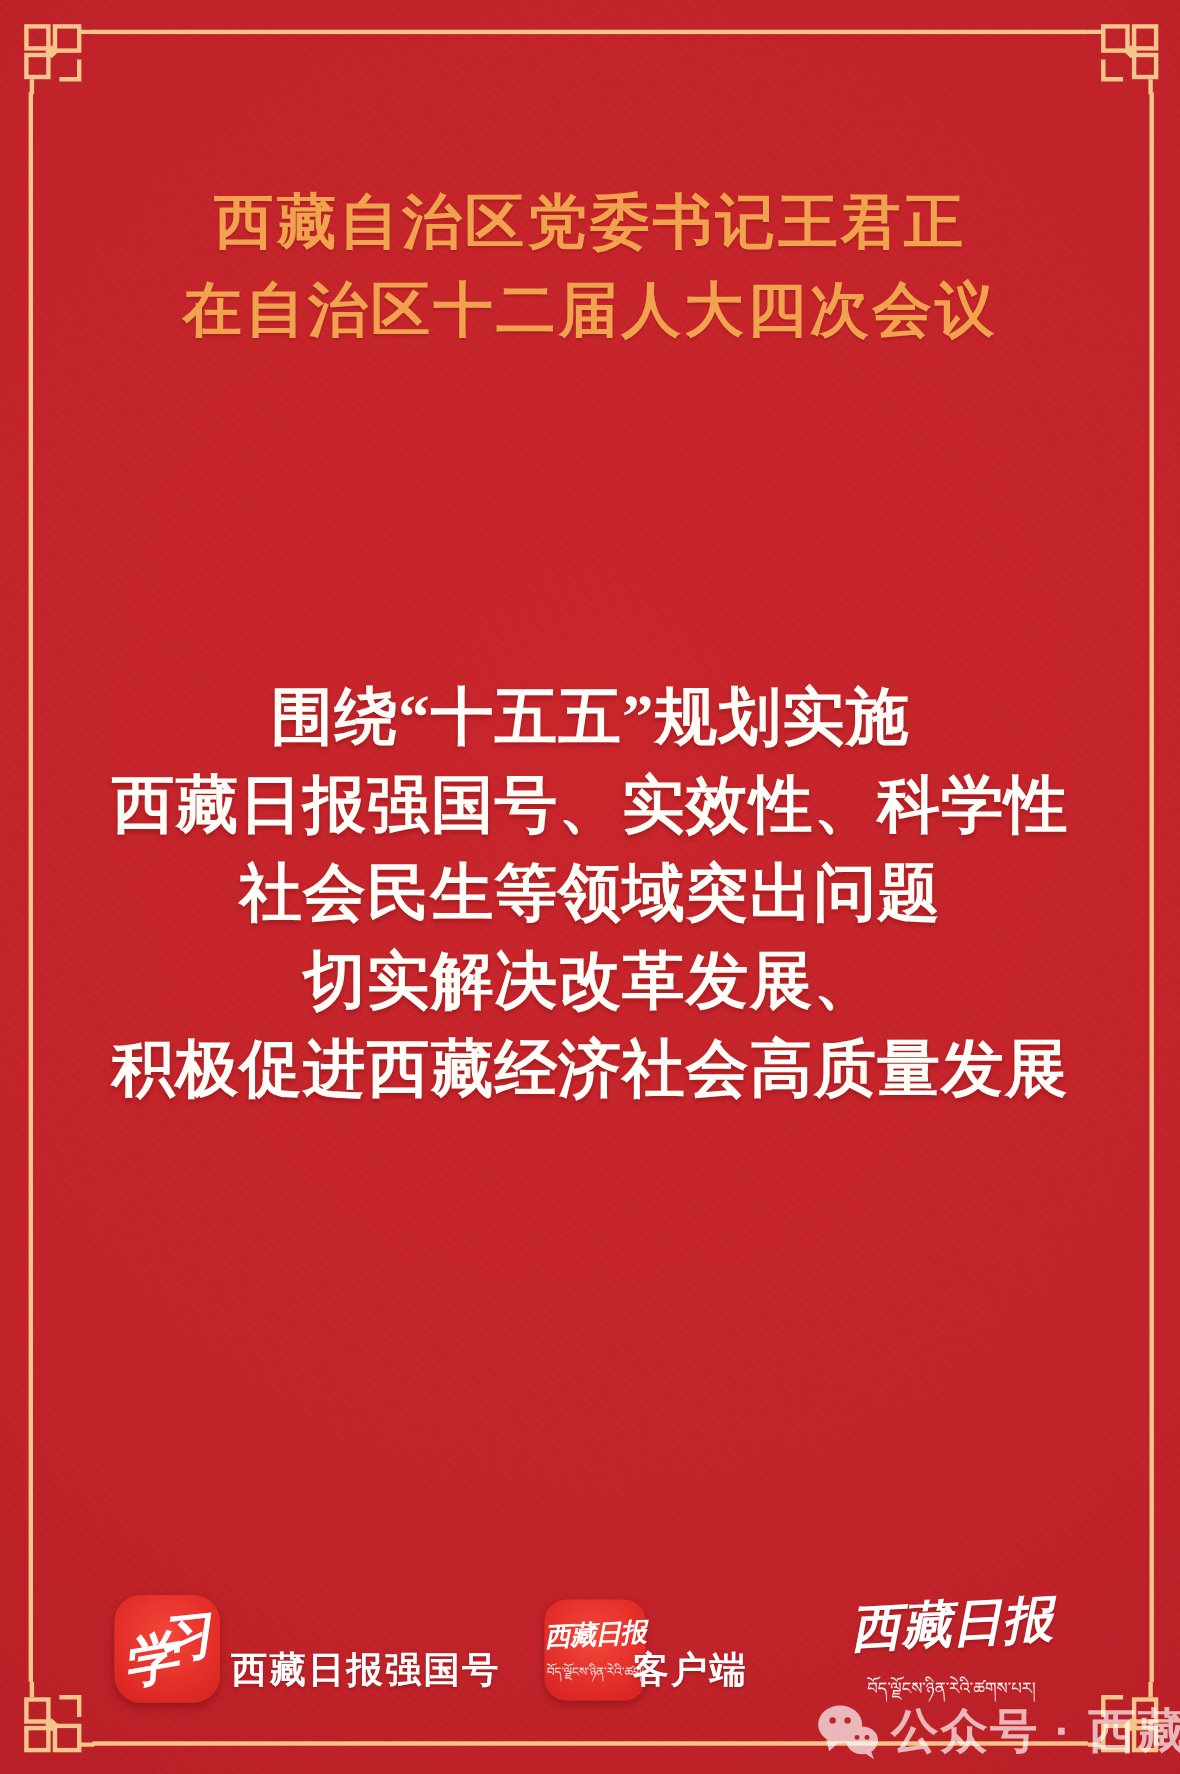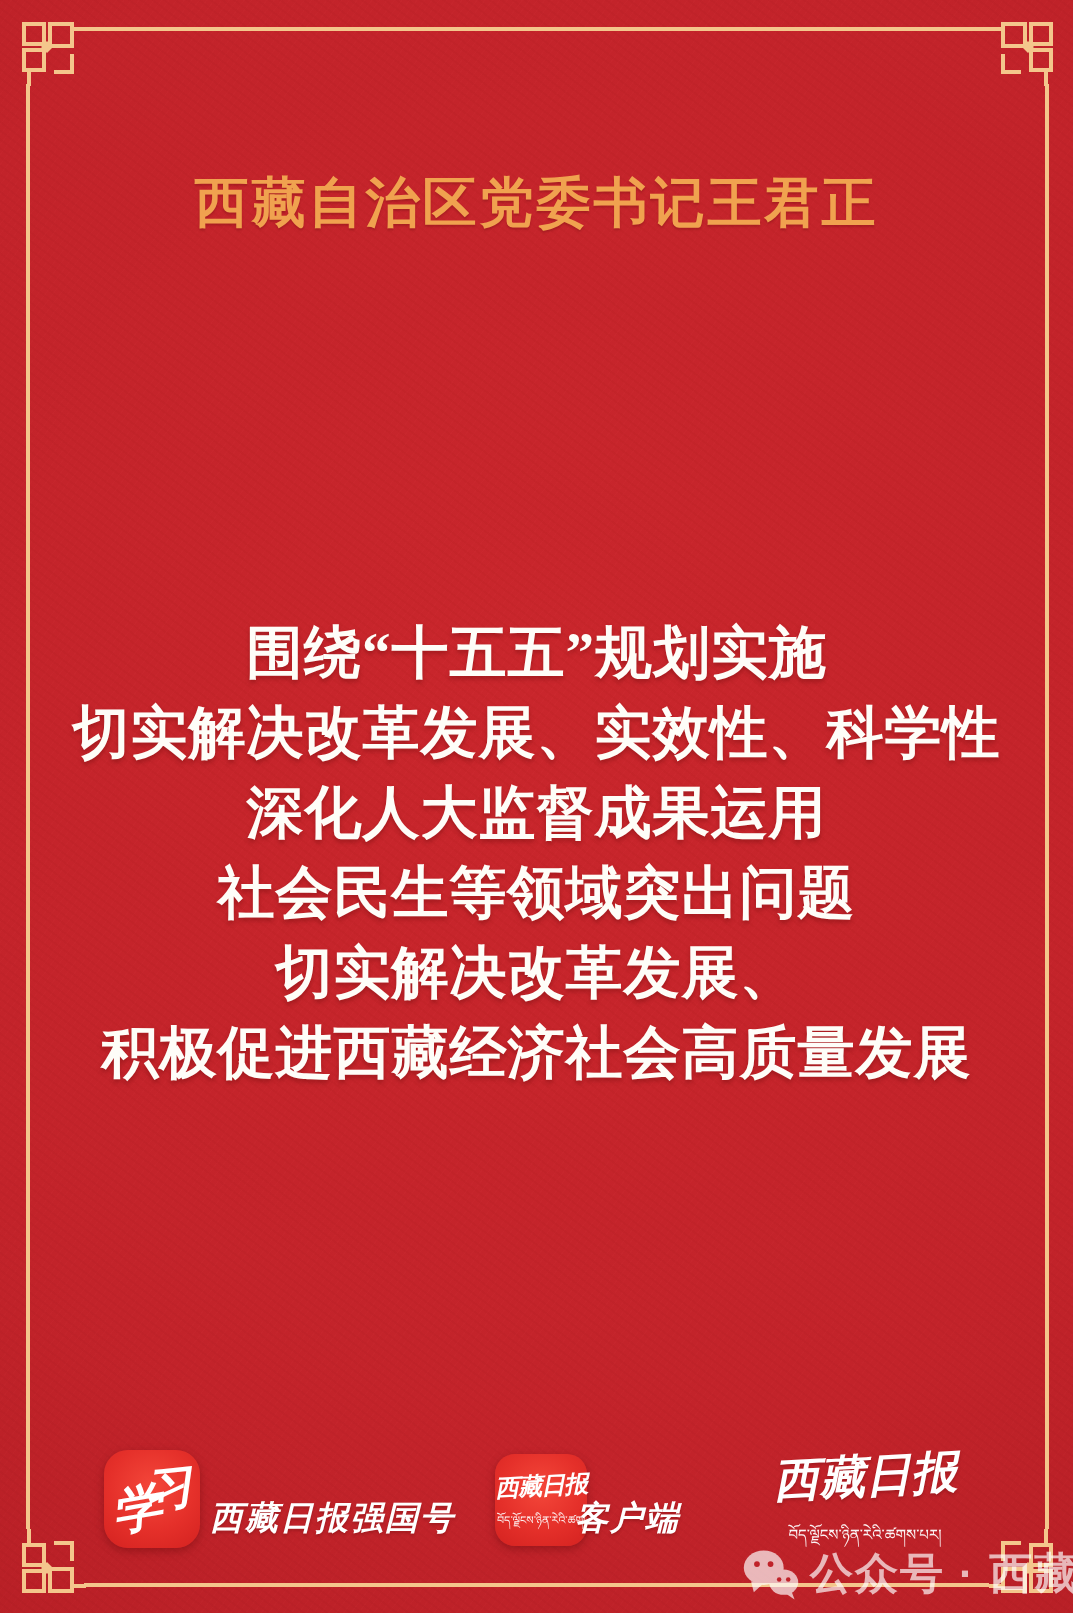--- a/index.html
+++ b/index.html
@@ -75,21 +75,20 @@
   .xuexi-char { position:absolute; font-family:"Liberation Serif","DejaVu Serif",serif;
                 font-style:italic; font-weight:bold; color:#fff; }
   .xuexi-char.c1 { left:8px;  top:26px; font-size:50px; transform:rotate(-10deg); }
   .xuexi-char.c2 { right:8px; top:6px;  font-size:48px; transform:rotate(-6deg); }
 
   .footer-label {
     position:absolute; z-index:2;
     color:#ffffff; font-weight:bold; font-size:33px;
     letter-spacing:2px; white-space:nowrap;
     text-shadow:0 2px 3px rgba(90,10,10,.3);
-    font-style:italic;
   }
   .lbl-qiangguohao { left:210px; top:1496px; }
   .lbl-client     { left:575px; top:1496px; }
 
   .client-icon { left:495px; top:1454px; width:92px; height:92px; border-radius:20px; }
   .client-icon .cn {
     position:absolute; left:0; right:0; top:16px; text-align:center;
     font-family:"Liberation Serif","DejaVu Serif",serif;
     font-style:italic; font-weight:bold; font-size:24px; letter-spacing:-1px;
     transform:rotate(-3deg); white-space:nowrap;
@@ -170,26 +169,26 @@
       <rect x="14" y="40" width="20" height="20"></rect>
       <path d="M44 62 H62 V44"></path>
       <path d="M62 19 H76"></path>
       <path d="M19 62 V76"></path>
     </g>
     <path d="M37 31 L43 37 L37 43 L31 37 Z" fill="#f4c68c"></path>
   </svg>
 
   <div class="title-block">
     <div class="title-line">西藏自治区党委书记王君正</div>
+    <div class="title-line">在自治区十二届人大四次会议</div>
   </div>
 
   <div class="headline-block">
     <div class="headline-line">围绕“十五五”规划实施</div>
-    <div class="headline-line">切实解决改革发展、实效性、科学性</div>
-    <div class="headline-line">深化人大监督成果运用</div>
+    <div class="headline-line">西藏日报强国号、实效性、科学性</div>
     <div class="headline-line">社会民生等领域突出问题</div>
     <div class="headline-line">切实解决改革发展、</div>
     <div class="headline-line">积极促进西藏经济社会高质量发展</div>
   </div>
 
   <div class="app-icon xuexi-icon">
     <span class="xuexi-char c1">学</span>
     <span class="xuexi-char c2">习</span>
   </div>
   <div class="footer-label lbl-qiangguohao">西藏日报强国号</div>

